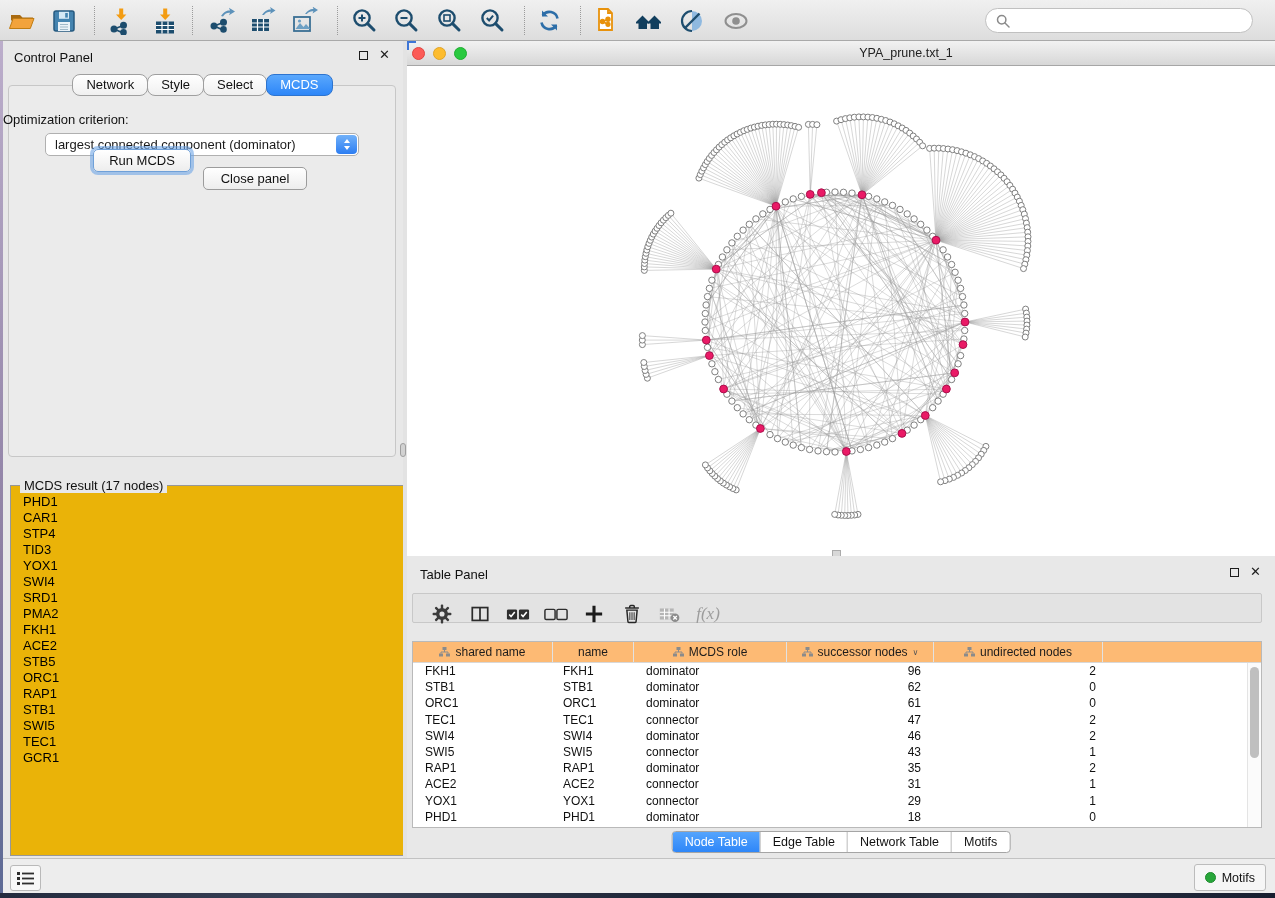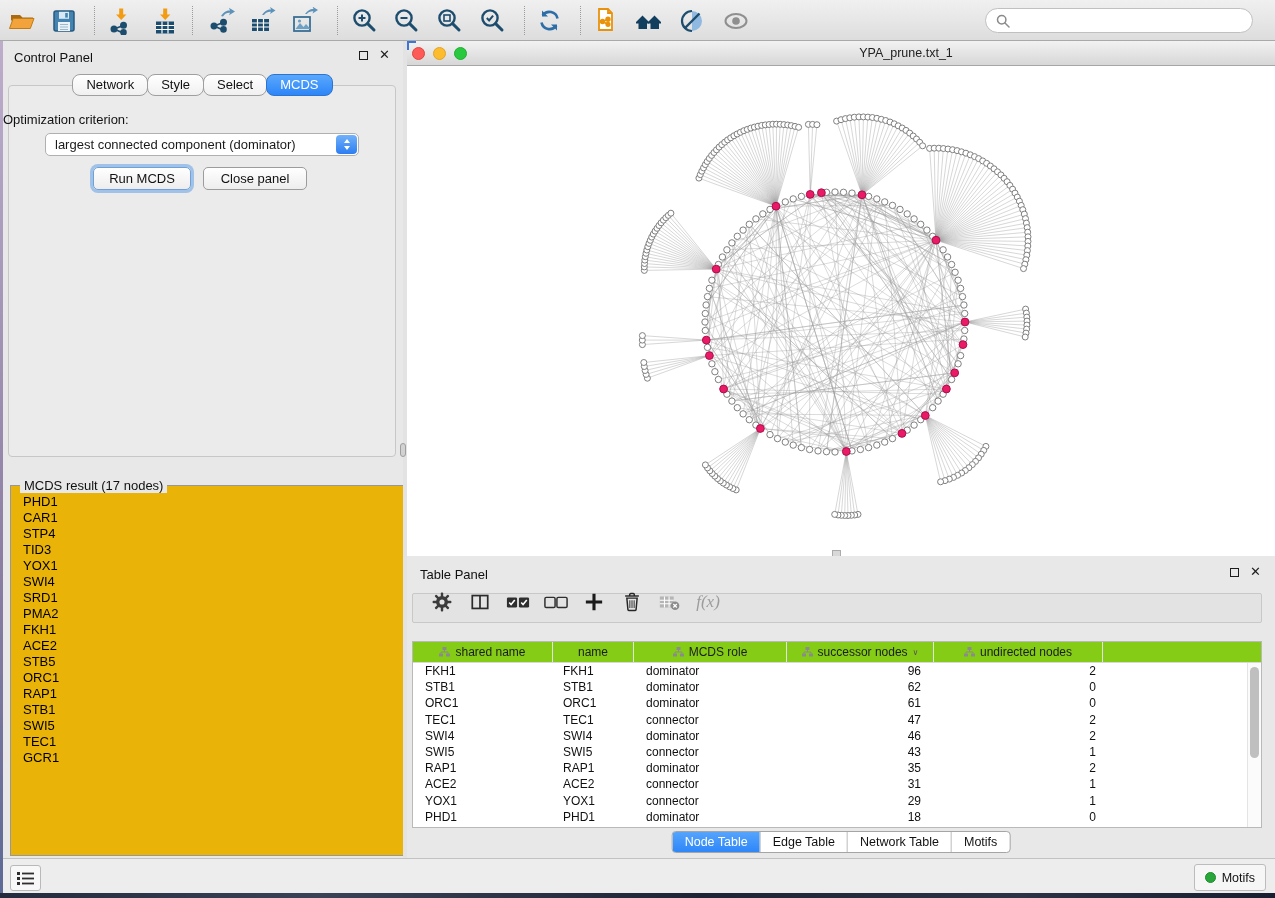--- a/index.html
+++ b/index.html
@@ -28,21 +28,21 @@
   .cp-tabs{position:absolute;left:0;top:33px;width:100%;display:flex;justify-content:center;z-index:2}
   .cp-tab{height:22px;padding:0 13px;background:linear-gradient(#ffffff,#f0f0f0);border:1px solid #9f9f9f;border-radius:8px;font-size:13px;line-height:20px;color:#111;margin-left:-1px}
   .cp-tab.active{background:linear-gradient(#5aa8fd,#2d86f8);color:#fff;border-color:#2d74cf}
   .cp-content{position:absolute;left:5px;top:44px;width:388px;height:372px;background:#ebebeb;border:1px solid #c7c7c7;border-radius:4px}
   .opt-label{position:absolute;top:71px;width:100%;text-align:left;font-size:13px;color:#111}
   .select{position:absolute;left:42px;top:92px;width:314px;height:23px;background:#fff;border:1px solid #b0b0b0;border-radius:5px;font-size:13px;display:flex;align-items:center;padding-left:9px}
   .select .stepper{position:absolute;right:1px;top:1px;bottom:1px;width:21px;border-radius:4px;background:linear-gradient(#71b1f9,#2c7df2);display:flex;flex-direction:column;align-items:center;justify-content:center}
   .tri-up{width:0;height:0;border-left:3.5px solid transparent;border-right:3.5px solid transparent;border-bottom:4.5px solid #fff;margin-bottom:2.5px}
   .tri-down{width:0;height:0;border-left:3.5px solid transparent;border-right:3.5px solid transparent;border-top:4.5px solid #fff}
   .btn{position:absolute;height:23px;border:1px solid #9c9c9c;border-radius:5px;background:linear-gradient(#ffffff,#ededed);font-size:13px;display:flex;align-items:center;justify-content:center;color:#111}
-  #run-btn{left:90px;top:126px;width:98px;border-color:#6fa0d8;box-shadow:0 0 0 3px rgba(110,165,230,.6)}
+  #run-btn{left:90px;top:108px;width:98px;border-color:#6fa0d8;box-shadow:0 0 0 3px rgba(110,165,230,.6)}
   #closepanel-btn{left:200px;top:126px;width:104px}
   .result-frame{position:absolute;left:7px;top:444px;width:452px;height:371px;border:1px solid #979797;background:#eab308}
   .result-legend{position:absolute;left:9px;top:-8px;background:#e8e8e8;padding:0 4px;font-size:13px;color:#111}
   .result-list{position:absolute;left:0;top:0;right:16px;bottom:0;overflow:hidden;padding:8px 0 0 12px}
   .result-list div{font-size:13px;line-height:16px;color:#000}
   .result-scroll{position:absolute;right:3px;top:3px;bottom:3px;width:11px;background:#fbfbfb;border:1px solid #e2e2e2;border-radius:6px}
 
   
   #gutter{position:absolute;left:403px;top:41px;width:4px;height:817px;background:#e3e3e3}
   #gutter-knob{position:absolute;left:400px;top:443px;width:6px;height:14px;background:#d2d2d2;border:1px solid #9f9f9f;border-radius:3px}
@@ -53,25 +53,25 @@
   .light{position:absolute;top:5.5px;width:13px;height:13px;border-radius:50%}
   .net-title{position:absolute;top:5px;left:calc(50% + 65px);transform:translateX(-50%);font-size:12.5px;color:#222}
   #net-corner{position:absolute;left:407px;top:41px;width:9px;height:9px;border-left:2px solid #3f76d6;border-top:2px solid #3f76d6;z-index:3}
   .net-canvas{position:absolute;left:0;top:25px;width:868px;height:490px;background:#fff}
   #net-grip{position:absolute;left:832px;top:550px;width:9px;height:9px;background:#d8d8d8;border:1px solid #ababab}
 
   
   #table-panel{position:absolute;left:407px;top:556px;width:868px;height:302px;background:#e8e8e8}
   #table-panel .panel-title{position:absolute;left:13px;top:11px}
   #table-panel .panel-ctrls{right:14px;top:11px}
-  .tp-toolbar{position:absolute;left:5px;top:37px;width:850px;height:30px;background:#e3e3e3;border:1px solid #c8c8c8;border-radius:2px;display:flex;align-items:flex-end;padding-left:10px}
+  .tp-toolbar{position:absolute;left:5px;top:37px;width:850px;height:30px;background:#e3e3e3;border:1px solid #c8c8c8;border-radius:2px;display:flex;align-items:flex-start;padding-left:10px}
   .tp-icon{width:38px;height:40px;display:flex;align-items:center;justify-content:center}
   .fx{font-family:"Liberation Serif","DejaVu Serif",serif;font-style:italic;font-size:17px;color:#9c9c9c}
   .tp-table{position:absolute;left:5px;top:85px;width:850px;height:187px;background:#fff;border:1px solid #b9b9b9}
-  .thead{position:absolute;left:0;top:0;right:0;height:21px;background:#84cc16;border-bottom:1px solid #d8d8d8;display:flex}
+  .thead{position:absolute;left:0;top:0;right:0;height:21px;background:#fdba74;border-bottom:1px solid #d8d8d8;display:flex}
   .hcell{display:flex;align-items:center;justify-content:center;gap:5px;font-size:12px;color:#1c1c1c;border-right:1px solid #e2e2e2;height:100%}
   .hcell .sort-arrow{font-size:8px;color:#555}
   .c0{width:140px}.c1{width:81px}.c2{width:153px}.c3{width:147px}.c4{width:169px}.cf{flex:1;border-right:none}
   .rows{position:absolute;left:0;top:21px;right:14px;bottom:0;overflow:hidden}
   .trow{display:flex;height:16.2px;align-items:center;font-size:12px;color:#101010}
   .trow .tc{overflow:hidden;white-space:nowrap}
   .tc.c0{padding-left:12px}.tc.c1{padding-left:10px}.tc.c2{padding-left:12px}
   .tc.c3{text-align:right;padding-right:13px}.tc.c4{text-align:right;padding-right:7px}
   .vscroll{position:absolute;right:0;top:21px;width:14px;bottom:0;background:#fbfbfb;border-left:1px solid #e4e4e4}
   .vthumb{position:absolute;left:2px;right:2px;top:4px;height:91px;background:#bfbfbf;border-radius:5px}

